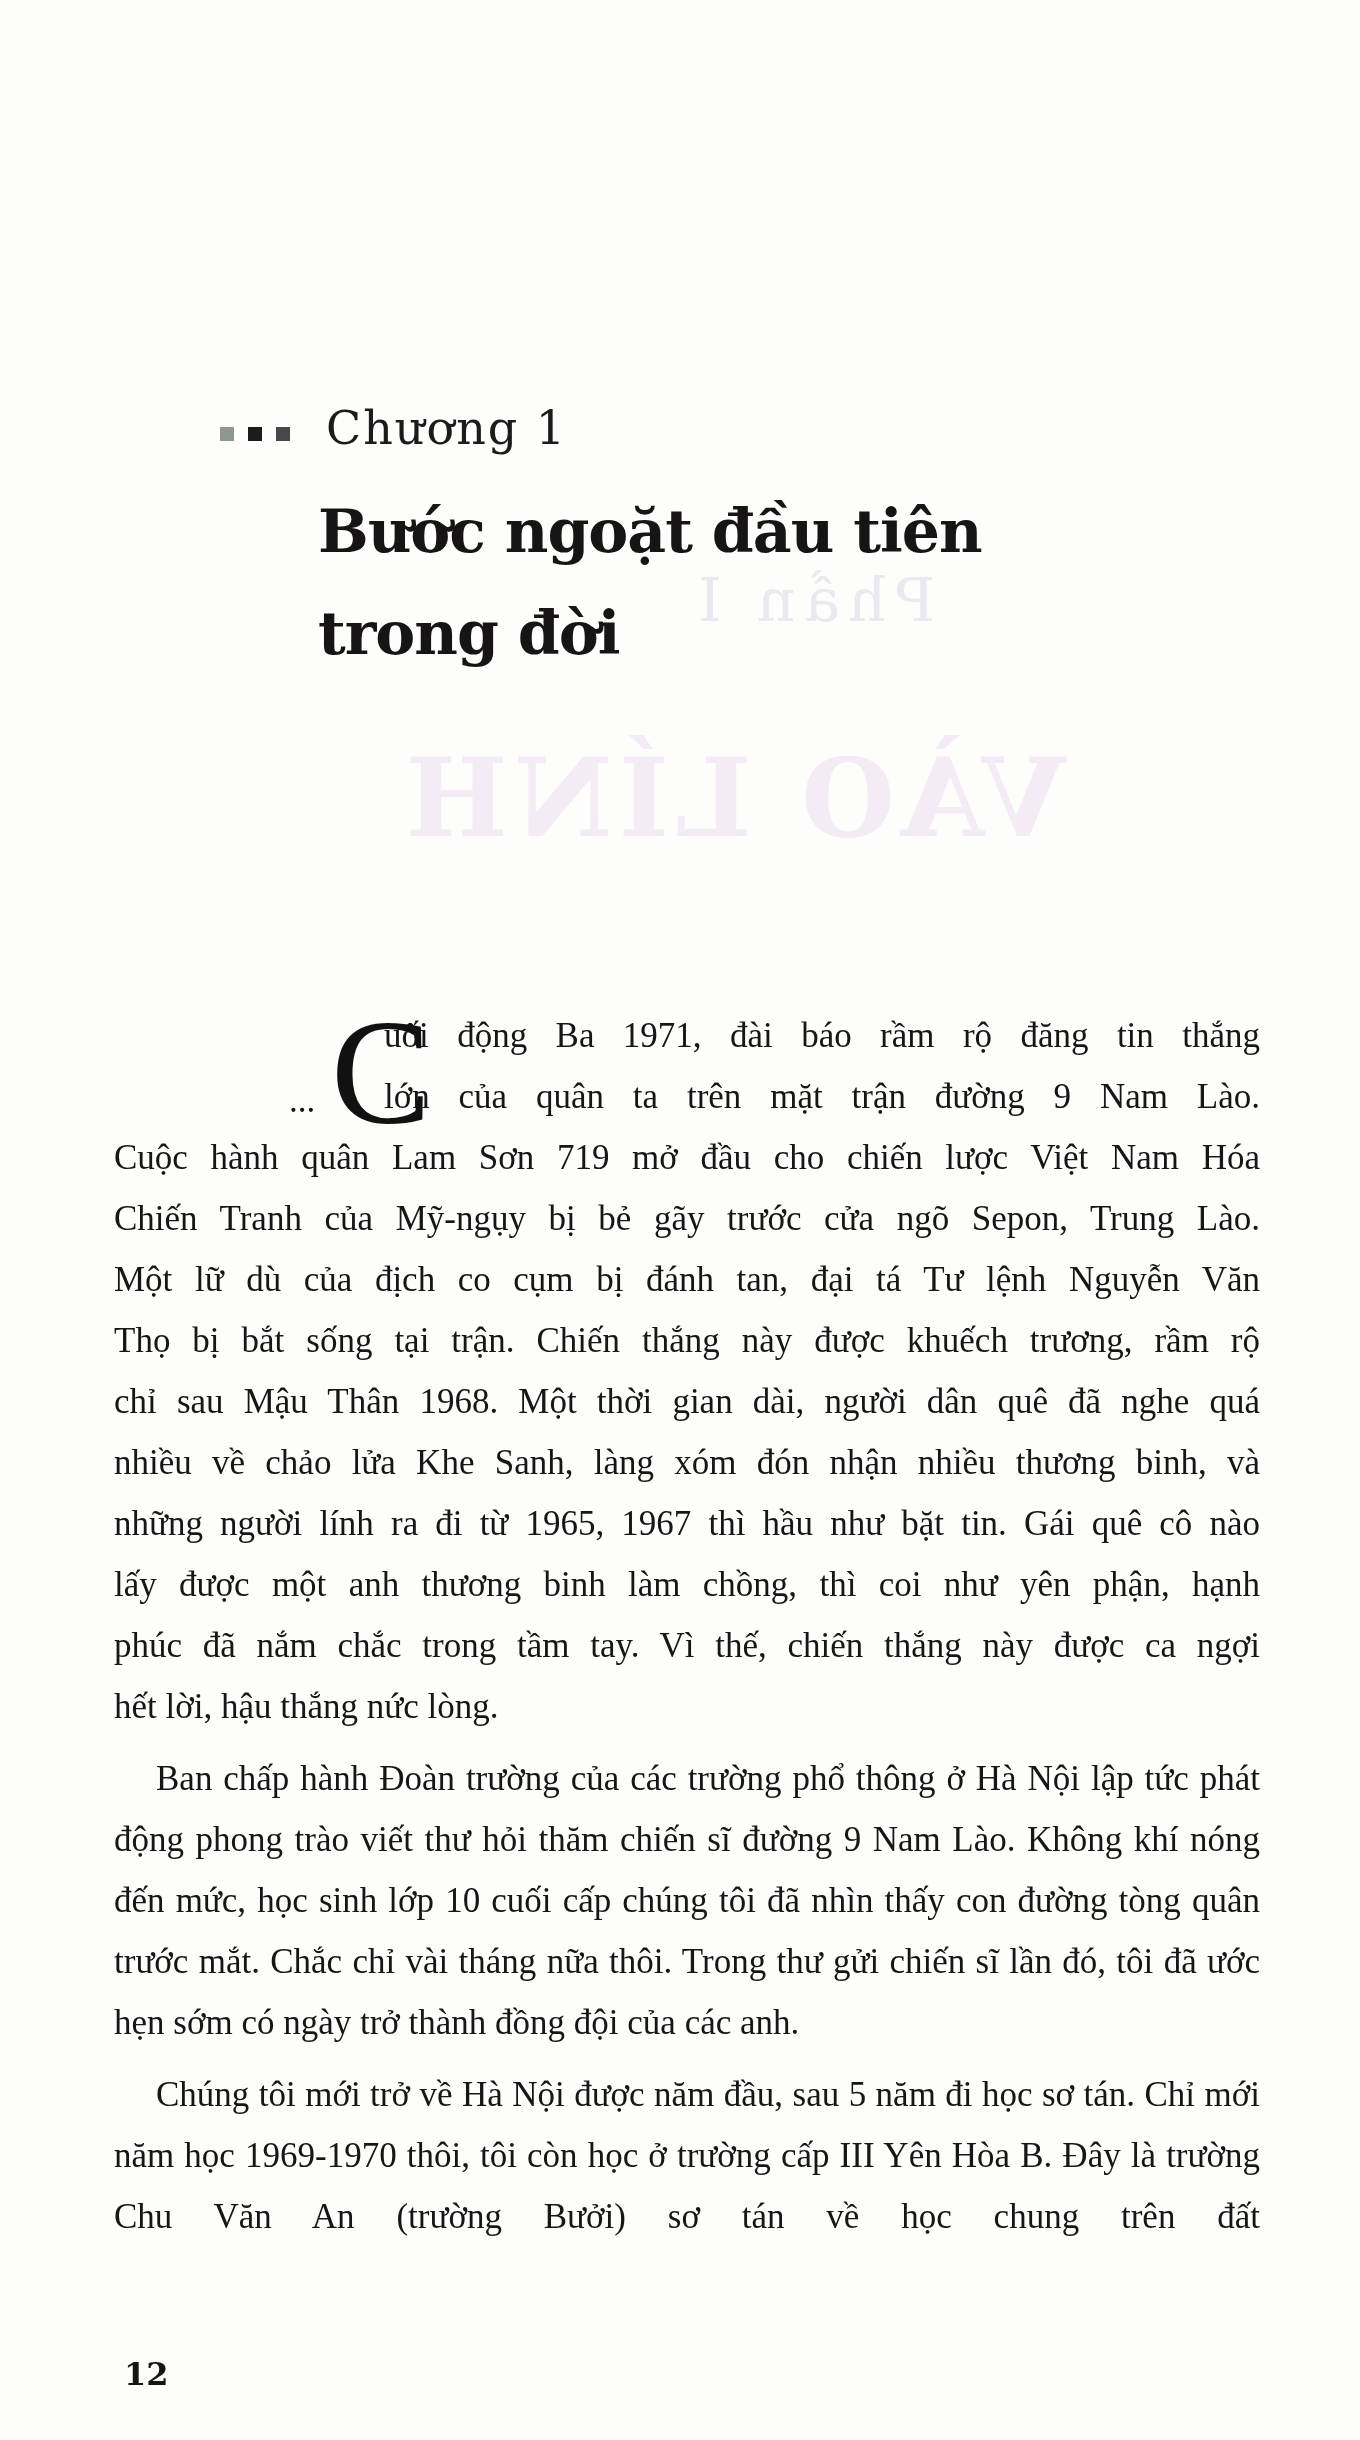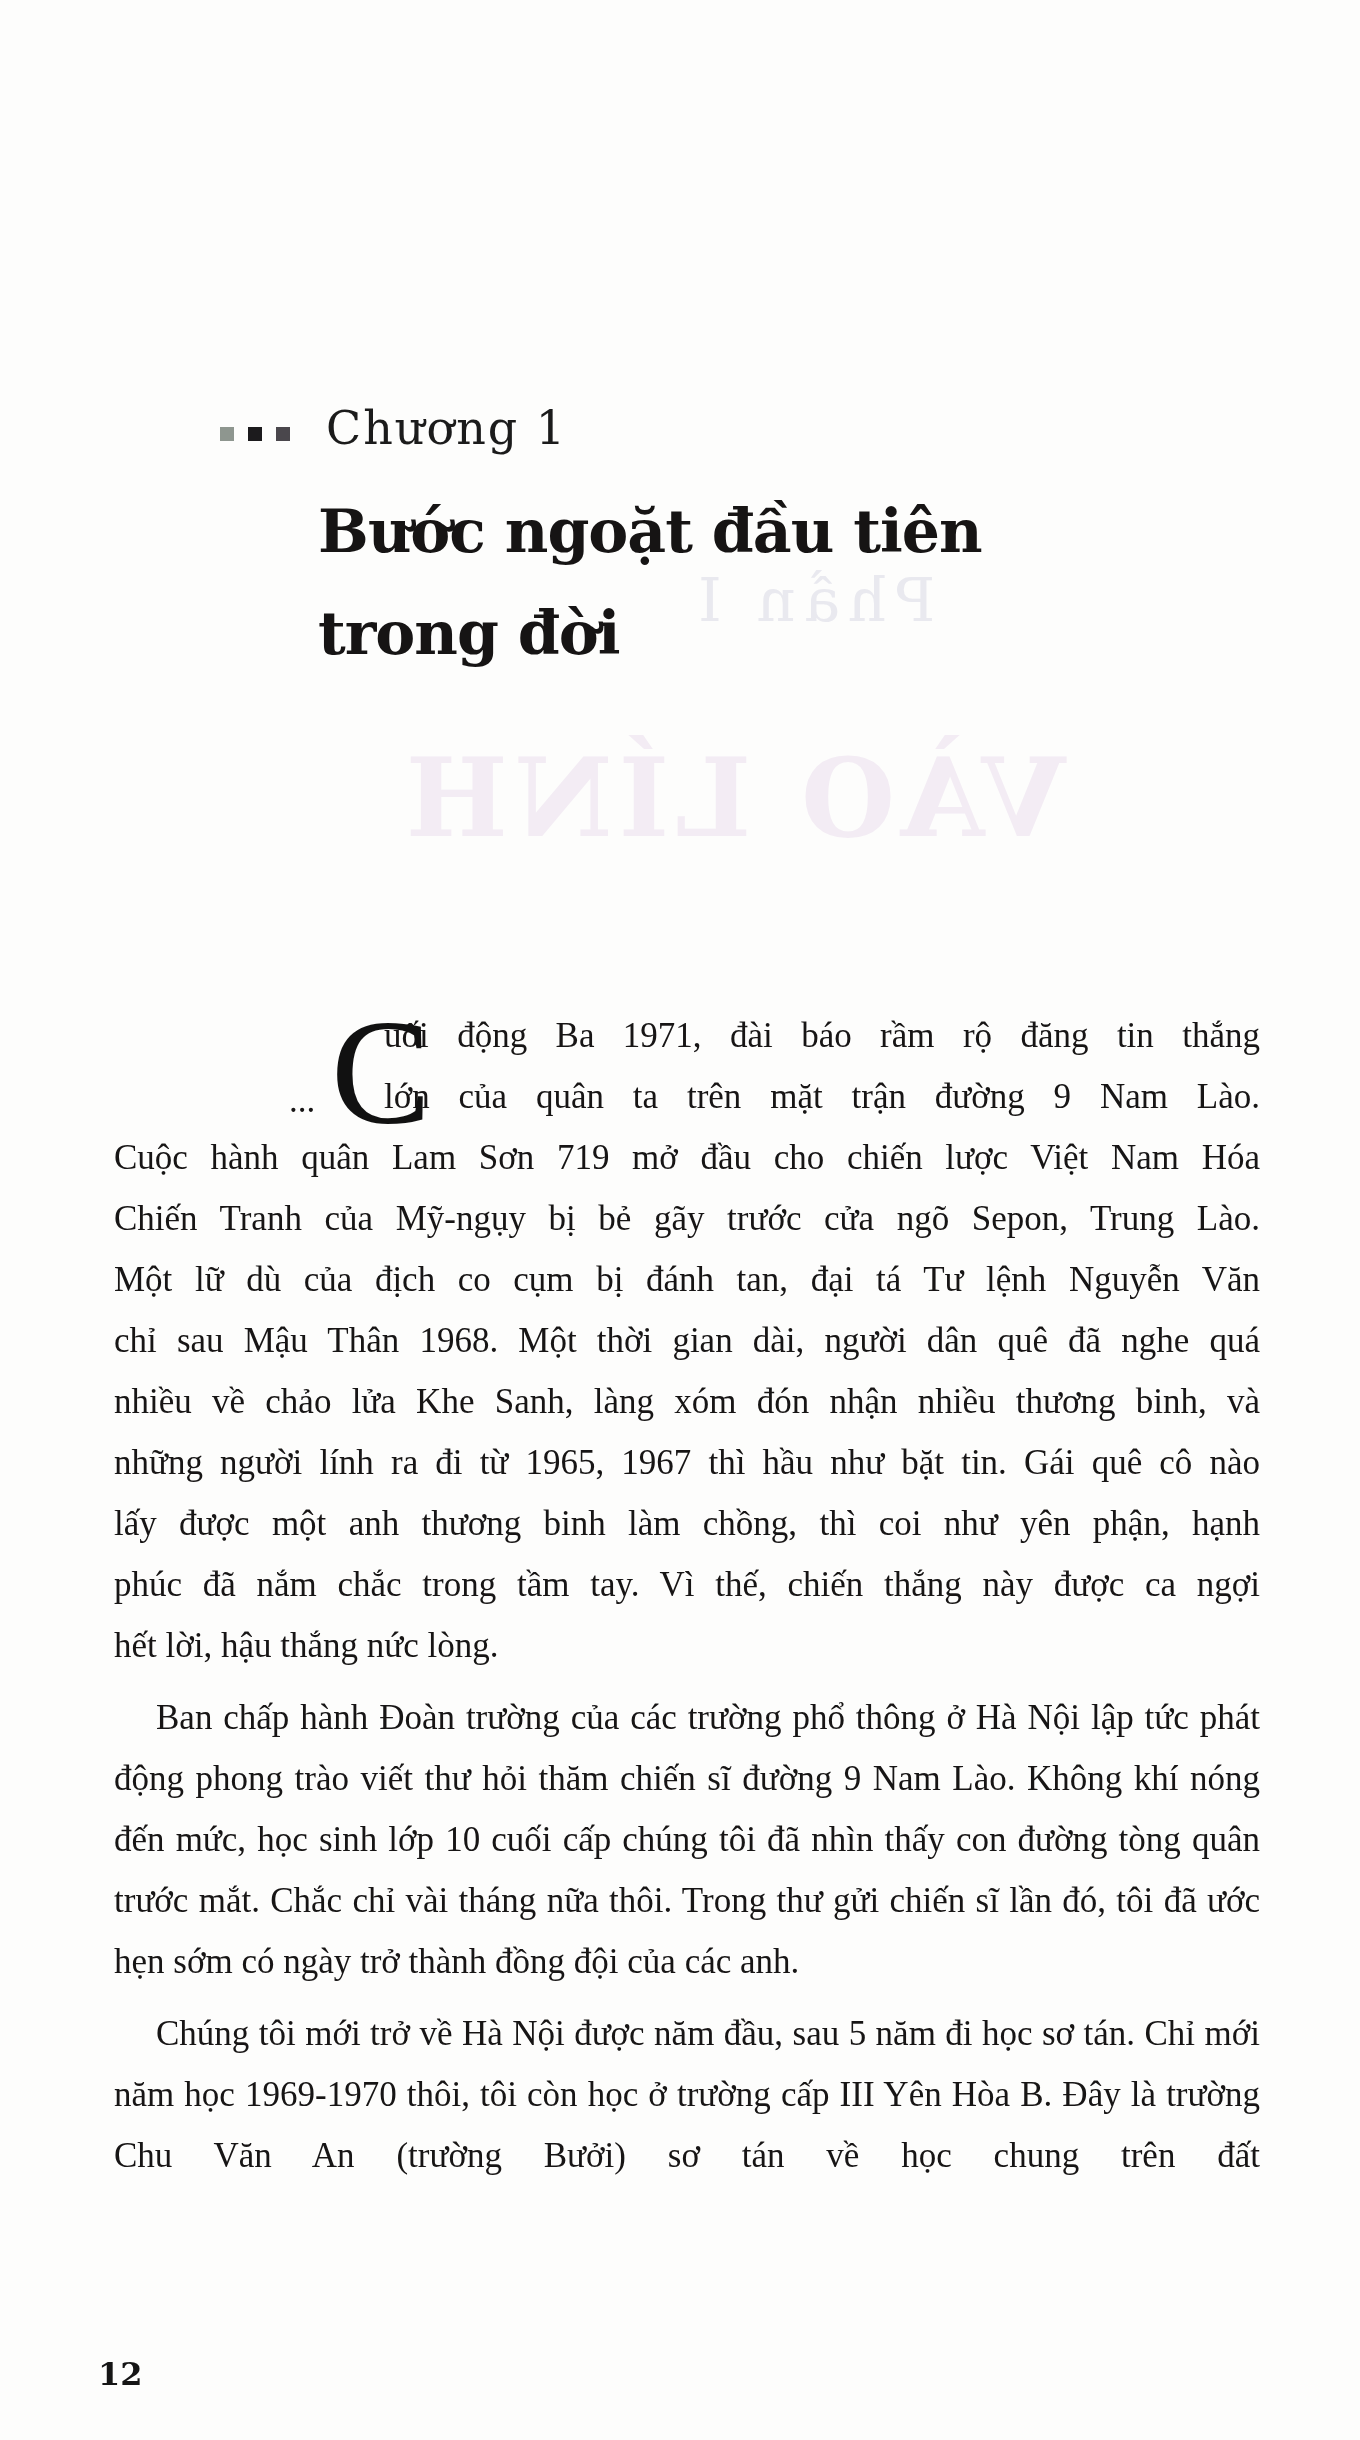--- a/index.html
+++ b/index.html
@@ -150,21 +150,21 @@
     }
     .justify-line {
       display: block;
       text-align: justify;
       text-align-last: justify;
     }
 
     
     .page-number {
       position: absolute;
-      left: 98px;
+      left: 124px;
       top: 2355px;
       font-family: "DejaVu Serif", serif;
       font-weight: bold;
       font-size: 32px;
       color: #151515;
     }
   </style>
 </head>
 <body>
 
@@ -194,20 +194,21 @@
         <div class="dropcap-wrap">
           <span class="ellipsis">...</span>
           <span class="dropcap">C</span>
         </div>
         <span class="lead-row">uối động Ba 1971, đài báo rầm rộ đăng tin thắng</span>
         <span class="lead-row">lớn của quân ta trên mặt trận đường 9 Nam Lào.</span>
       </div>
       <span class="justify-line">Cuộc hành quân Lam Sơn 719 mở đầu cho chiến lược Việt Nam Hóa</span>
       <span class="justify-line">Chiến Tranh của Mỹ-ngụy bị bẻ gãy trước cửa ngõ Sepon, Trung Lào.</span>
       <span class="justify-line">Một lữ dù của địch co cụm bị đánh tan, đại tá Tư lệnh Nguyễn Văn</span>
+      <span class="justify-line">Thọ bị bắt sống tại trận. Chiến thắng này được khuếch trương, rầm rộ</span>
       <span class="justify-line">chỉ sau Mậu Thân 1968. Một thời gian dài, người dân quê đã nghe quá</span>
       <span class="justify-line">nhiều về chảo lửa Khe Sanh, làng xóm đón nhận nhiều thương binh, và</span>
       <span class="justify-line">những người lính ra đi từ 1965, 1967 thì hầu như bặt tin. Gái quê cô nào</span>
       <span class="justify-line">lấy được một anh thương binh làm chồng, thì coi như yên phận, hạnh</span>
       <span class="justify-line">phúc đã nắm chắc trong tầm tay. Vì thế, chiến thắng này được ca ngợi</span>
       <span style="display:block;">hết lời, hậu thắng nức lòng.</span>
     </div>
 
     <p class="para">Ban chấp hành Đoàn trường của các trường phổ thông ở Hà Nội lập tức phát động phong trào viết thư hỏi thăm chiến sĩ đường 9 Nam Lào. Không khí nóng đến mức, học sinh lớp 10 cuối cấp chúng tôi đã nhìn thấy con đường tòng quân trước mắt. Chắc chỉ vài tháng nữa thôi. Trong thư gửi chiến sĩ lần đó, tôi đã ước hẹn sớm có ngày trở thành đồng đội của các anh.</p>
     <p class="para" style="text-align-last: justify;">Chúng tôi mới trở về Hà Nội được năm đầu, sau 5 năm đi học sơ tán. Chỉ mới năm học 1969-1970 thôi, tôi còn học ở trường cấp III Yên Hòa B. Đây là trường Chu Văn An (trường Bưởi) sơ tán về học chung trên đất</p>

